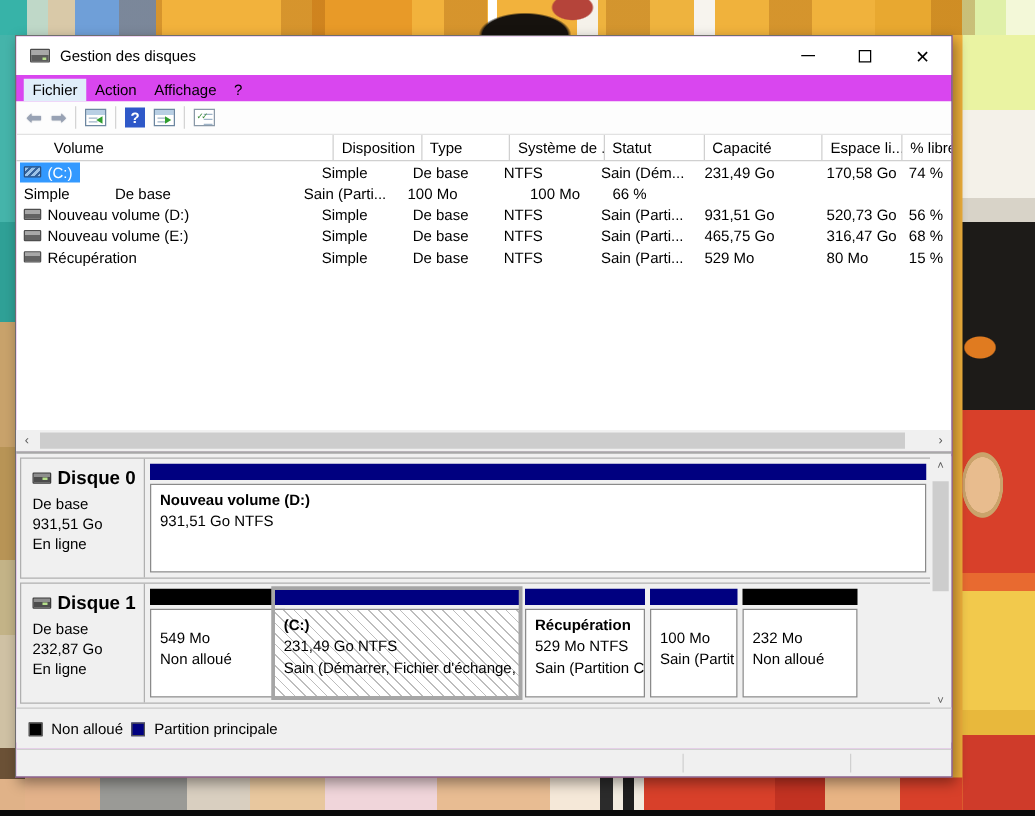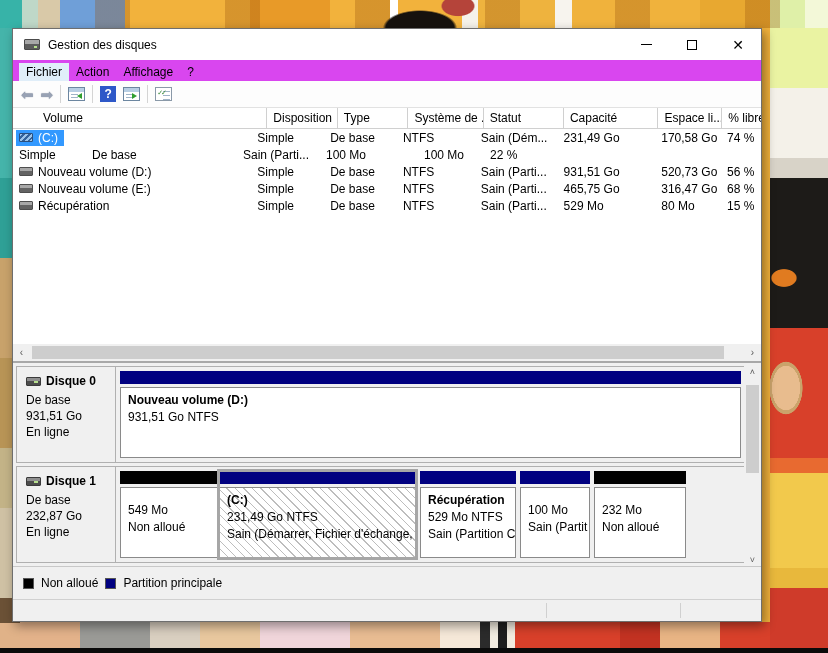--- a/index.html
+++ b/index.html
@@ -73,21 +73,21 @@
   .hs-thumb { height:13px; background:#cdcdcd; flex:0 0 692px; margin:0 2px; }
   .vscroll { position:absolute; right:0; top:2px; width:17px; height:203px; background:#f0f0f0; }
   .vs-btn { height:15px; text-align:center; color:#5a5a5a; font-size:9px; line-height:15px; }
   .vs-thumb { position:absolute; left:2px; top:20px; width:13px; height:88px; background:#cdcdcd; }
   .vs-down { position:absolute; bottom:0; width:100%; }
 
   
   .graph-pane { position:relative; height:233px; background:#f0f0f0; border-top:2px solid #a8a8a8; }
   .disk-row { position:absolute; left:3px; width:730px; border:1px solid #b0b0b0; background:#f0f0f0; display:flex; }
   .disk-label { width:99px; border-right:1px solid #b0b0b0; padding:7px 0 0 9px; }
-  .disk-title { display:flex; align-items:center; gap:5px; font-weight:bold; font-size:12px; }
+  .disk-title { display:flex; align-items:center; gap:5px; font-weight:bold; font-size:15px; }
   .disk-ico { width:15px; height:9px; border:1px solid #3a3a3a; border-radius:1px; background:linear-gradient(180deg,#8e8e8e 0 3px,#4c4c4c 3px); position:relative; }
   .disk-ico::after { content:""; position:absolute; right:2px; top:3px; width:4px; height:2px; background:#b6e08c; }
   .disk-sub { margin-top:4px; line-height:16px; font-size:12px; }
   .disk-graphic { position:relative; flex:1; }
   .part { position:absolute; top:4px; bottom:4px; display:flex; flex-direction:column; }
   .part .bar { height:13px; flex:0 0 13px; }
   .part .body { flex:1; margin-top:3px; border:1px solid #8a8a8a; background:#fff; padding:4px 0 0 7px; overflow:hidden; }
   .part .body div { white-space:nowrap; line-height:17px; font-size:12px; }
   .part .body .b1 { font-weight:bold; }
   .part.selected { outline:3px solid #a6a6a6; outline-offset:-1px; }
@@ -178,21 +178,21 @@
         <div class="c w7">74 %</div>
       </div>
 
       <div class="vt-row">
         <div class="c w1">Simple</div>
         <div class="c w2">De base</div>
         <div class="c w3"></div>
         <div class="c w4">Sain (Parti...</div>
         <div class="c w5">100 Mo</div>
         <div class="c w6">100 Mo</div>
-        <div class="c w7">22 %</div>
+        <div class="c w7">66 %</div>
       </div>
 
       <div class="vt-row">
         <div class="w0"><span class="vol-cell">
               <span class="vol-ico"></span>
               <span>Nouveau volume (D:)</span>
             </span></div>
         <div class="c w1">Simple</div>
         <div class="c w2">De base</div>
         <div class="c w3">NTFS</div>

